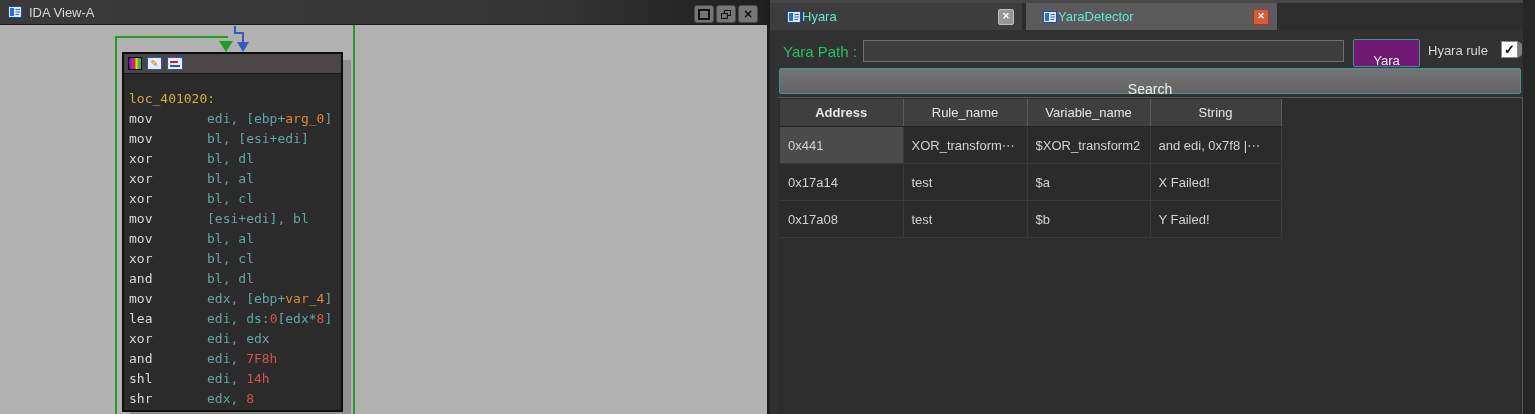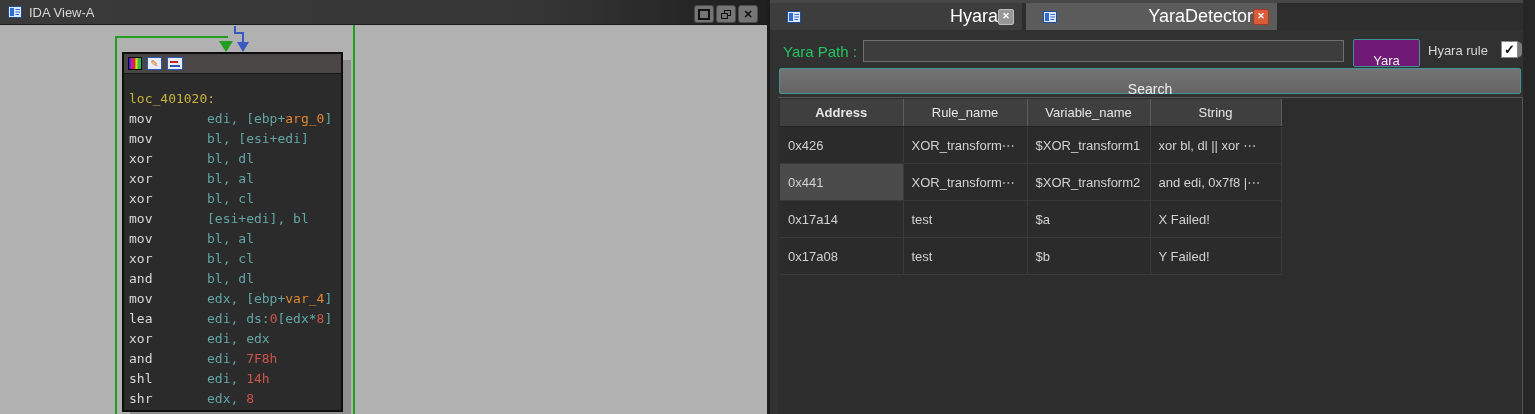--- a/index.html
+++ b/index.html
@@ -59,21 +59,21 @@
   .win-gap{position:absolute;left:767px;top:0;width:3px;height:414px;background:#1d1d1d;}
 
   
   .plugin-panel{position:absolute;left:770px;top:0;width:753px;height:414px;background:#313131;}
   .tabbar{position:absolute;left:0;top:0;width:753px;height:30px;background:#2d2d2d;
       border-top:3px solid #474747;box-sizing:border-box;}
   .tab{position:absolute;top:0;height:27px;display:flex;align-items:center;cursor:default;}
   .tab-hyara{left:0;width:252px;background:#3d3d3d;}
   .tab-yara{left:256px;width:251px;background:#5b5b5b;}
   .tab .tab-icon{width:16px;height:16px;margin-left:16px;}
-  .tab-label{flex:1;text-align:right;color:#ffffff;font-size:18px;}
+  .tab-label{flex:1;text-align:left;color:#5eead4;font-size:13px;}
   .tab-close{width:16px;height:16px;margin-right:8px;border-radius:2px;display:flex;align-items:center;
       justify-content:center;font-size:9px;font-weight:bold;line-height:1;padding:0;cursor:default;}
   .tab-close.gray{background:#979797;border:1px solid #bdbdbd;color:#fff;}
   .tab-close.red{background:#d85b3a;border:1px solid #a83620;color:#fff;}
 
   .yara-path-label{position:absolute;left:13px;top:43px;color:#22c55e;font-size:15px;}
   .yara-path-input{position:absolute;left:93px;top:40px;width:481px;height:22px;box-sizing:border-box;
       background:#3d3d3d;border:1px solid #6e6e6e;color:#ddd;font-size:13px;padding:0 5px;outline:none;}
   .yara-file-btn{position:absolute;left:583px;top:39px;width:67px;height:24px;box-sizing:border-box;
       background:#701a75;border:1px solid #3f9390;border-radius:2px;color:#efefef;font-size:13px;
@@ -210,26 +210,20 @@
         <thead>
             <tr>
               <th>Address</th>
               <th>Rule_name</th>
               <th>Variable_name</th>
               <th>String</th>
             </tr>
           </thead>
         <tbody>
             <tr>
-              <td>0x426</td>
-              <td>XOR_transform⋯</td>
-              <td>$XOR_transform1</td>
-              <td>xor bl, dl || xor ⋯</td>
-            </tr>
-            <tr>
               <td class="selected">0x441</td>
               <td>XOR_transform⋯</td>
               <td>$XOR_transform2</td>
               <td>and edi, 0x7f8 |⋯</td>
             </tr>
             <tr>
               <td>0x17a14</td>
               <td>test</td>
               <td>$a</td>
               <td>X Failed!</td>

